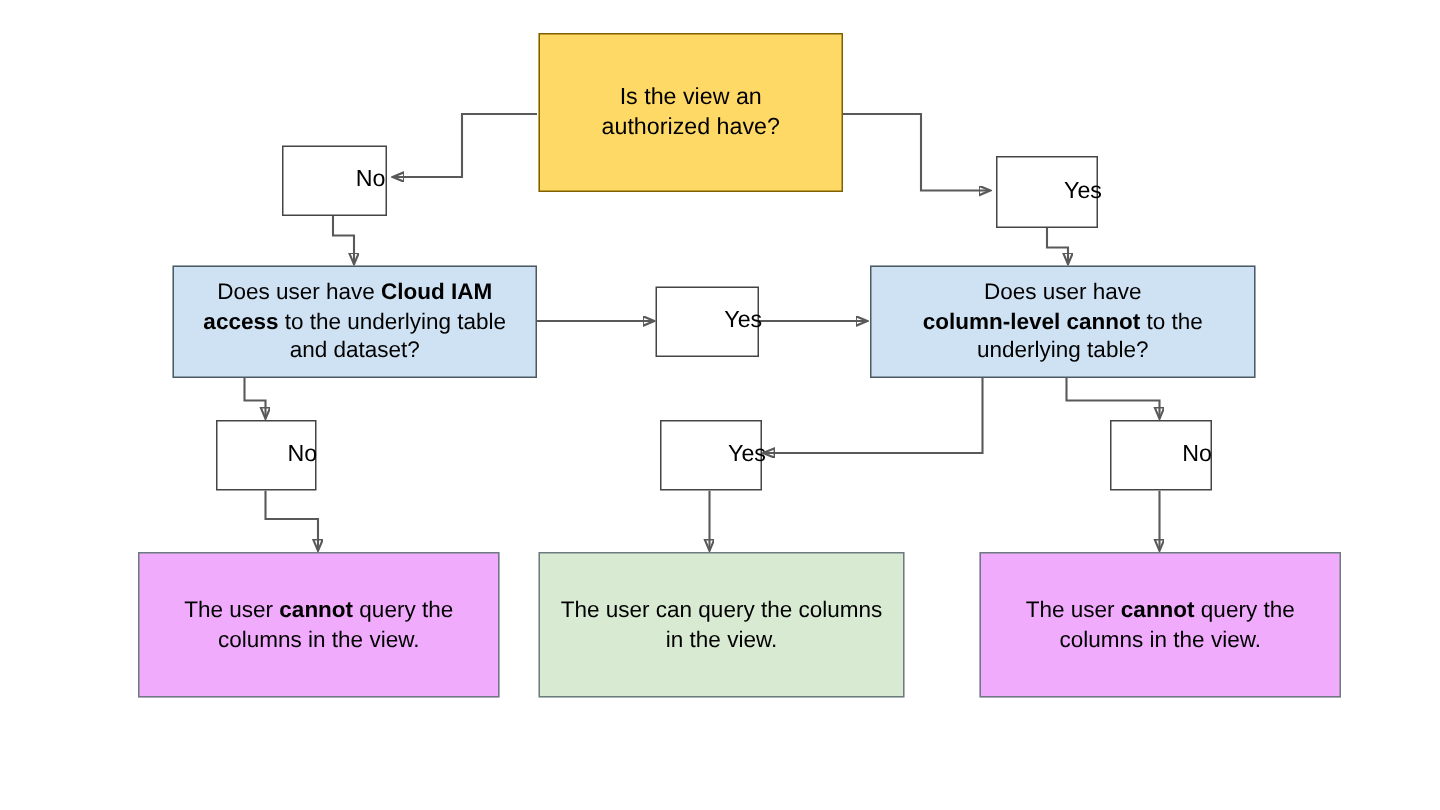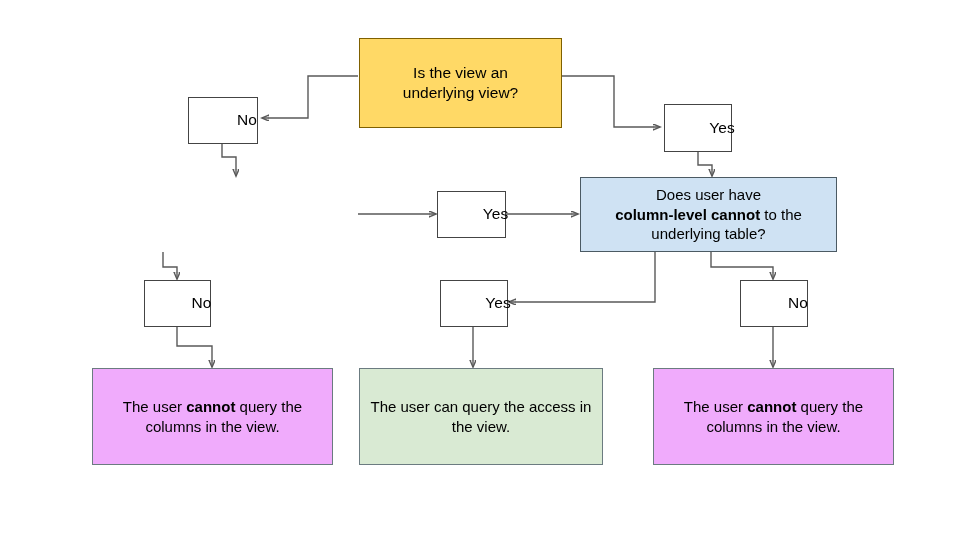--- a/index.html
+++ b/index.html
@@ -74,32 +74,35 @@
 
     <path d="M 655,252 L 655,302 L 509,302" marker-end="url(#ah)"></path>
 
     <path d="M 711,252 L 711,267 L 773,267 L 773,279" marker-end="url(#ah)"></path>
 
     <path d="M 473,327 L 473,367" marker-end="url(#ah)"></path>
 
     <path d="M 773,327 L 773,367" marker-end="url(#ah)"></path>
   </svg>
 
-  <div class="node decision-start fs-15" style="left:359px;top:38px;width:203px;height:90px;">
-    <span class="txt"><span>Is the view an</span><br><span>underlying view?</span></span>
+  <div class="node decision-start fs-15" style="left:359px;top:22px;width:203px;height:106px;">
+    <span class="txt"><span>Is the view an</span><br><span>authorized have?</span></span>
   </div>
 
   <div class="node label-box fs-lbl" style="left:188px;top:97px;width:70px;height:47px;">
     <span class="txt">No</span>
   </div>
 
   <div class="node label-box fs-lbl" style="left:664px;top:104px;width:68px;height:48px;">
     <span class="txt">Yes</span>
   </div>
 
+  <div class="node decision fs-14" style="left:115px;top:177px;width:243px;height:75px;">
+    <span class="txt"><span>Does user have </span><b>Cloud IAM</b><br><b>access</b><span> to the underlying table and dataset?</span></span>
+  </div>
 
   <div class="node label-box fs-lbl" style="left:437px;top:191px;width:69px;height:47px;">
     <span class="txt">Yes</span>
   </div>
 
   <div class="node decision fs-14" style="left:580px;top:177px;width:257px;height:75px;">
     <span class="txt"><span>Does user have</span><br><b>column-level cannot</b><span> to the underlying table?</span></span>
   </div>
 
   <div class="node label-box fs-lbl" style="left:144px;top:280px;width:67px;height:47px;">
@@ -112,20 +115,20 @@
 
   <div class="node label-box fs-lbl" style="left:740px;top:280px;width:68px;height:47px;">
     <span class="txt">No</span>
   </div>
 
   <div class="node outcome-deny fs-14" style="left:92px;top:368px;width:241px;height:97px;">
     <span class="txt"><span>The user </span><b>cannot</b><span> query the columns in the view.</span></span>
   </div>
 
   <div class="node outcome-allow fs-14" style="left:359px;top:368px;width:244px;height:97px;">
-    <span class="txt">The user can query the access in the view.</span>
+    <span class="txt">The user can query the columns in the view.</span>
   </div>
 
   <div class="node outcome-deny fs-14" style="left:653px;top:368px;width:241px;height:97px;">
     <span class="txt"><span>The user </span><b>cannot</b><span> query the columns in the view.</span></span>
   </div>
 
 </div>
 
 </body></html>

